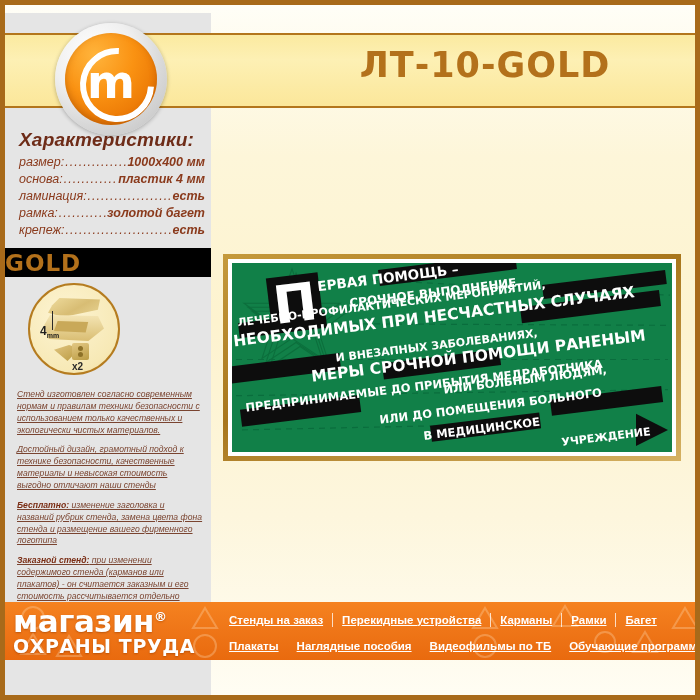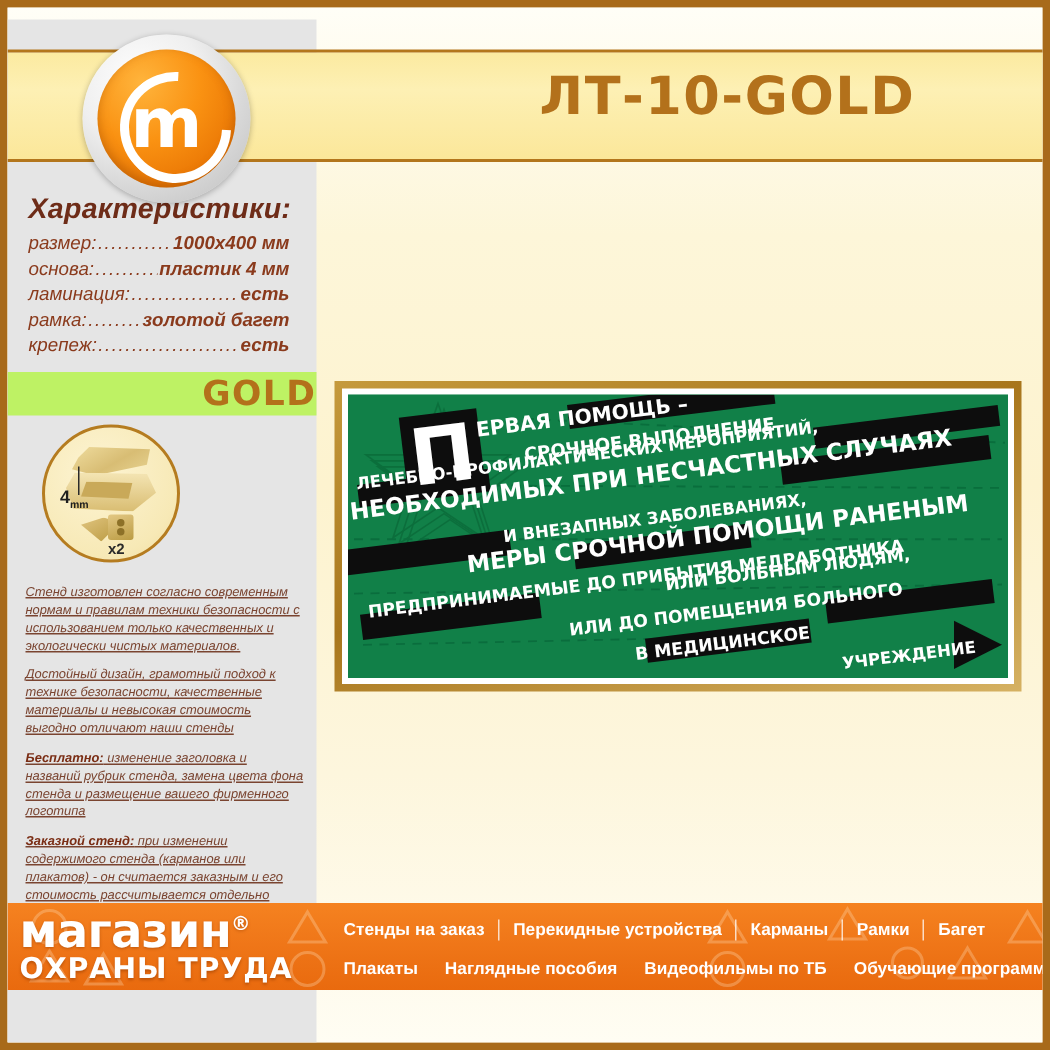--- a/index.html
+++ b/index.html
@@ -71,34 +71,34 @@
   .specs{
     position:absolute;left:14px;top:124px;width:186px;
   }
   .specs-title{
     font-style:italic;font-weight:bold;font-size:19px;color:#6e2c18;
     margin-bottom:4px;letter-spacing:.2px;
   }
   .spec-row{
     display:flex;align-items:baseline;
     font-style:italic;font-size:12.5px;color:#8a3a1c;
-    margin:1px 12px 3px 0;white-space:nowrap;
+    margin:1px 0 3px 0;white-space:nowrap;
     font-family:"Liberation Sans",sans-serif;
   }
   .spec-key{font-weight:normal;}
   .spec-dots{
     flex:1 1 auto;overflow:hidden;letter-spacing:1px;
     margin:0 1px;
   }
   .spec-val{font-weight:bold;text-align:right;}
   
   .goldband{
     position:absolute;left:0;top:243px;width:206px;height:29px;
-    background:#bef264;
-    display:flex;align-items:center;justify-content:flex-end;
+    background:#000000;
+    display:flex;align-items:center;justify-content:flex-start;
   }
   .goldband span{
     font-size:23px;font-weight:bold;color:#b3711b;letter-spacing:1px;
     font-family:"DejaVu Sans",sans-serif;
   }
   
   .diagram{
     position:absolute;left:23px;top:278px;width:88px;height:88px;
     border-radius:50%;
     background:radial-gradient(circle at 40% 35%,#fdf4d3 0%,#f7e9b6 70%,#efdca0 100%);
@@ -194,21 +194,21 @@
     font-family:"DejaVu Sans",sans-serif;
     text-shadow:0 1px 2px rgba(150,60,0,.55);
   }
   .brand-1 sup{font-size:13px;vertical-align:super;}
   .brand-2{
     font-size:19px;font-weight:bold;letter-spacing:.6px;line-height:1;
     margin-top:1px;font-family:"DejaVu Sans",sans-serif;
     text-shadow:0 1px 2px rgba(150,60,0,.55);
   }
   .navs{
-    position:absolute;left:215px;top:6px;width:480px;color:#fff;
+    position:absolute;left:215px;top:6px;width:480px;color:#fff;text-decoration:underline;
   }
   .navrow{
     display:flex;align-items:center;height:23px;margin-bottom:3px;
   }
   .navrow a{
     color:#fff;text-decoration:none;font-size:11.5px;font-weight:bold;
     padding:0 9px;white-space:nowrap;
   }
   .navsep{
     width:1px;height:14px;background:rgba(255,255,255,.75);

